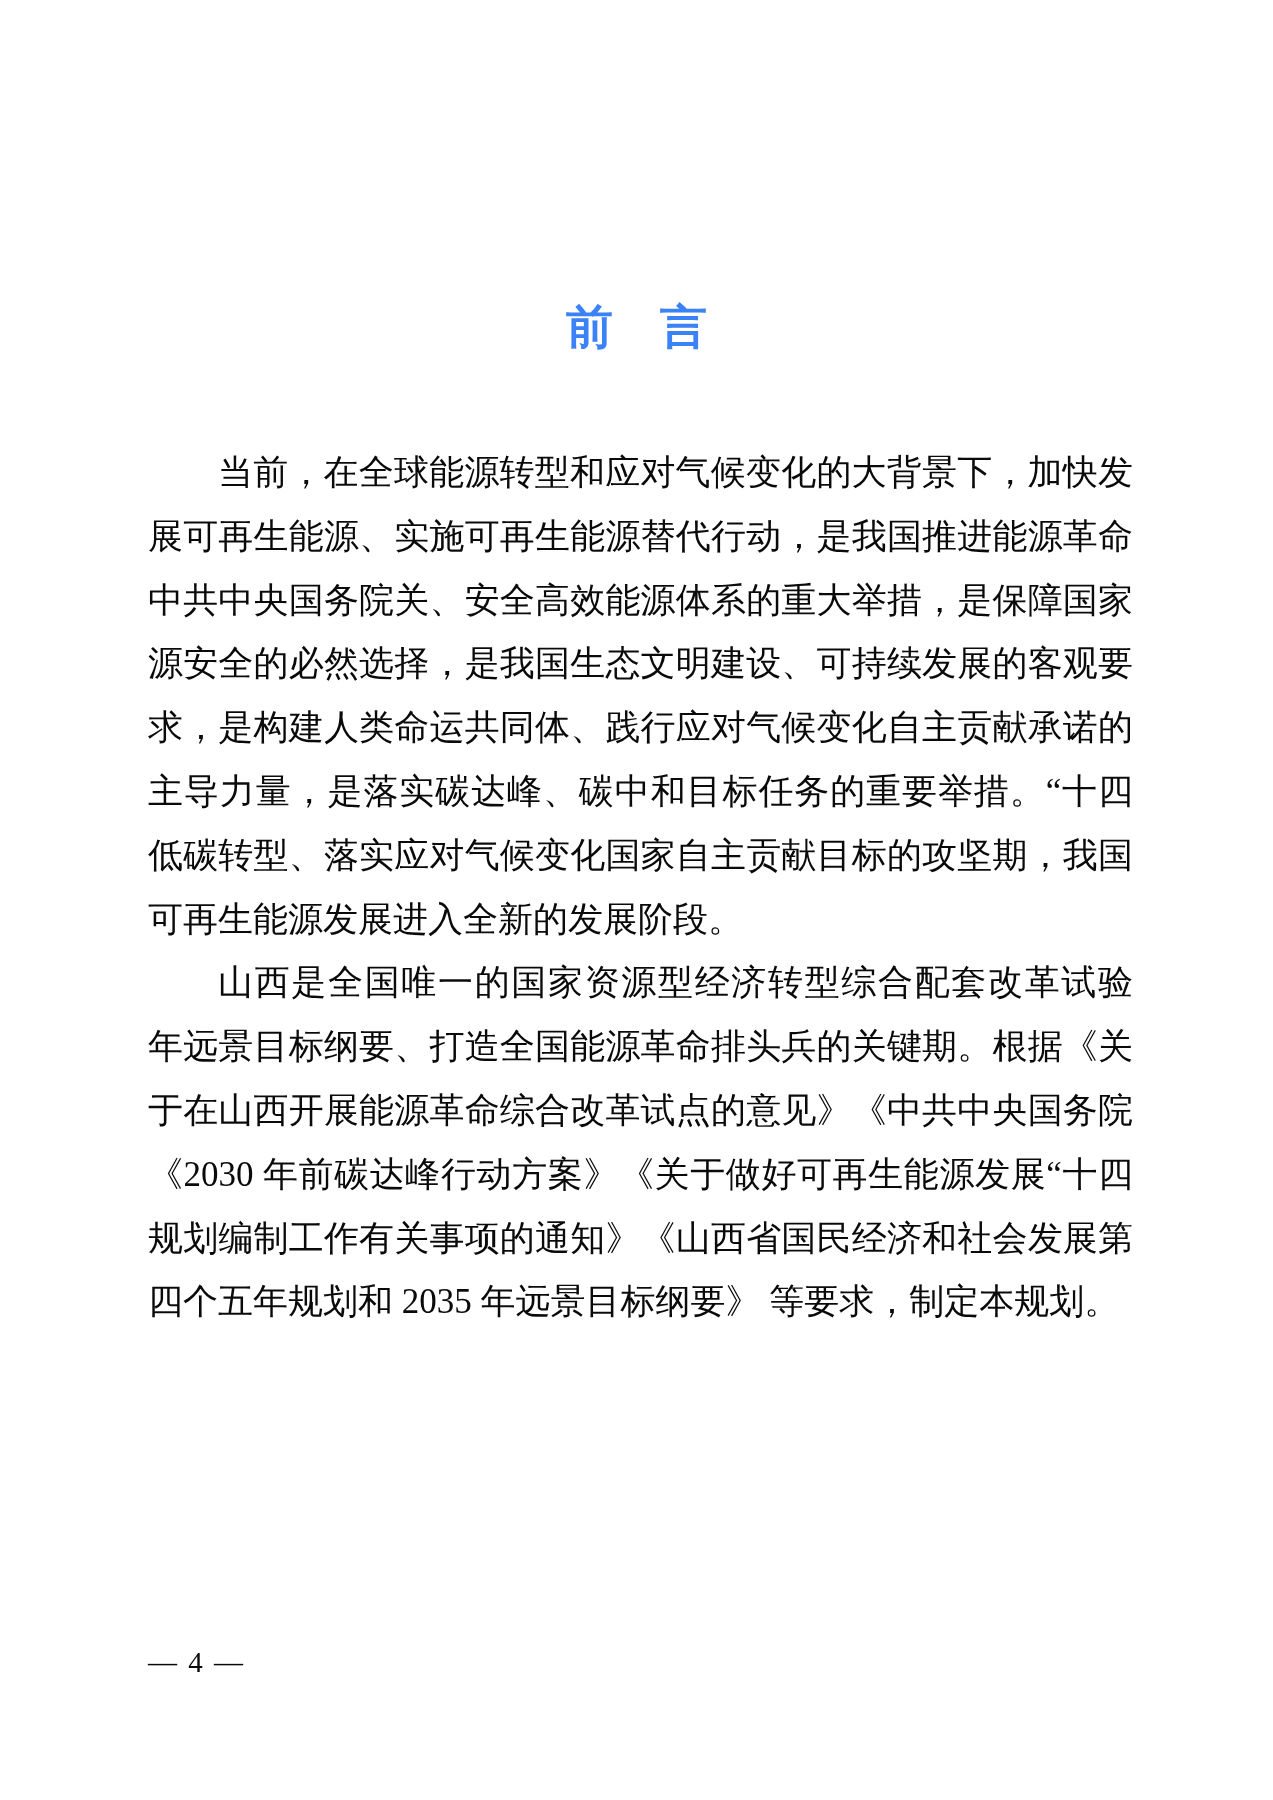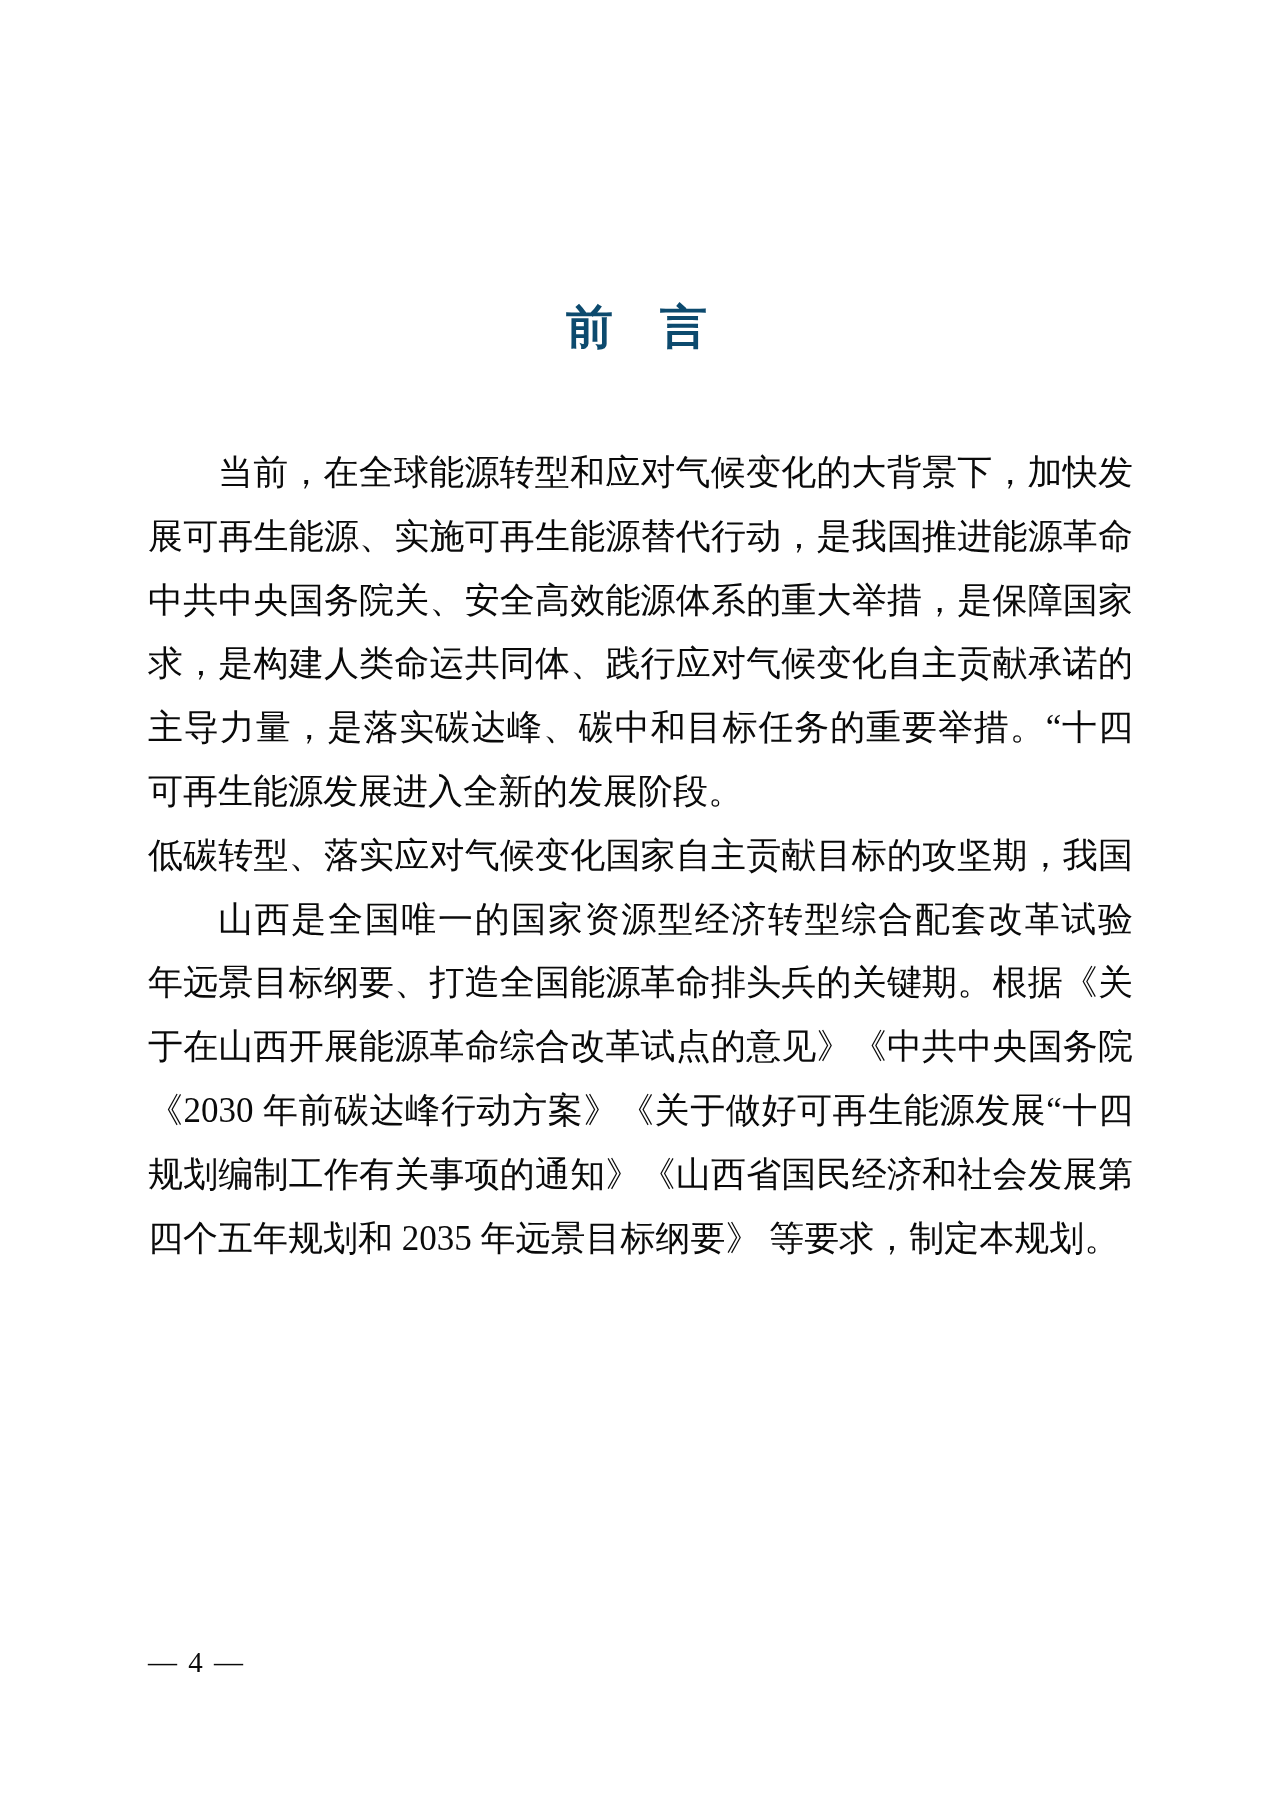--- a/index.html
+++ b/index.html
@@ -19,21 +19,21 @@
   .page-title {
     position: absolute;
     top: 291px;
     left: 0;
     width: 100%;
     text-align: center;
     font-family: "DejaVu Sans", "Liberation Sans", sans-serif;
     font-weight: 900;
     font-size: 47px;
     line-height: 56px;
-    color: #0c4a6e;
+    color: #3b82f6;
     margin-top: 8px;
   }
   .body-text {
     position: absolute;
     left: 148px;
     top: 441px;
     width: 985px;
     font-size: 35px;
     line-height: 63.8px;
     color: #0a0a0a;
@@ -62,24 +62,25 @@
 <div class="page">
 
   <h1 class="page-title">前　言</h1>
 
   <div class="body-text">
 
     <div class="paragraph">
       <div class="line indent">当前，在全球能源转型和应对气候变化的大背景下，加快发</div>
       <div class="line">展可再生能源、实施可再生能源替代行动，是我国推进能源革命</div>
       <div class="line">中共中央国务院关、安全高效能源体系的重大举措，是保障国家能</div>
+      <div class="line">源安全的必然选择，是我国生态文明建设、可持续发展的客观要</div>
       <div class="line">求，是构建人类命运共同体、践行应对气候变化自主贡献承诺的</div>
       <div class="line">主导力量，是落实碳达峰、碳中和目标任务的重要举措。“十四五”</div>
+      <div class="line">低碳转型、落实应对气候变化国家自主贡献目标的攻坚期，我国</div>
       <div class="line last">可再生能源发展进入全新的发展阶段。</div>
-      <div class="line">低碳转型、落实应对气候变化国家自主贡献目标的攻坚期，我国</div>
     </div>
 
     <div class="paragraph">
       <div class="line indent">山西是全国唯一的国家资源型经济转型综合配套改革试验</div>
       <div class="line">年远景目标纲要、打造全国能源革命排头兵的关键期。根据《关</div>
       <div class="line">于在山西开展能源革命综合改革试点的意见》《中共中央国务院关</div>
       <div class="line">《2030 年前碳达峰行动方案》《关于做好可再生能源发展“十四五”</div>
       <div class="line">规划编制工作有关事项的通知》《山西省国民经济和社会发展第十</div>
       <div class="line last">四个五年规划和 2035 年远景目标纲要》 等要求，制定本规划。</div>
     </div>

